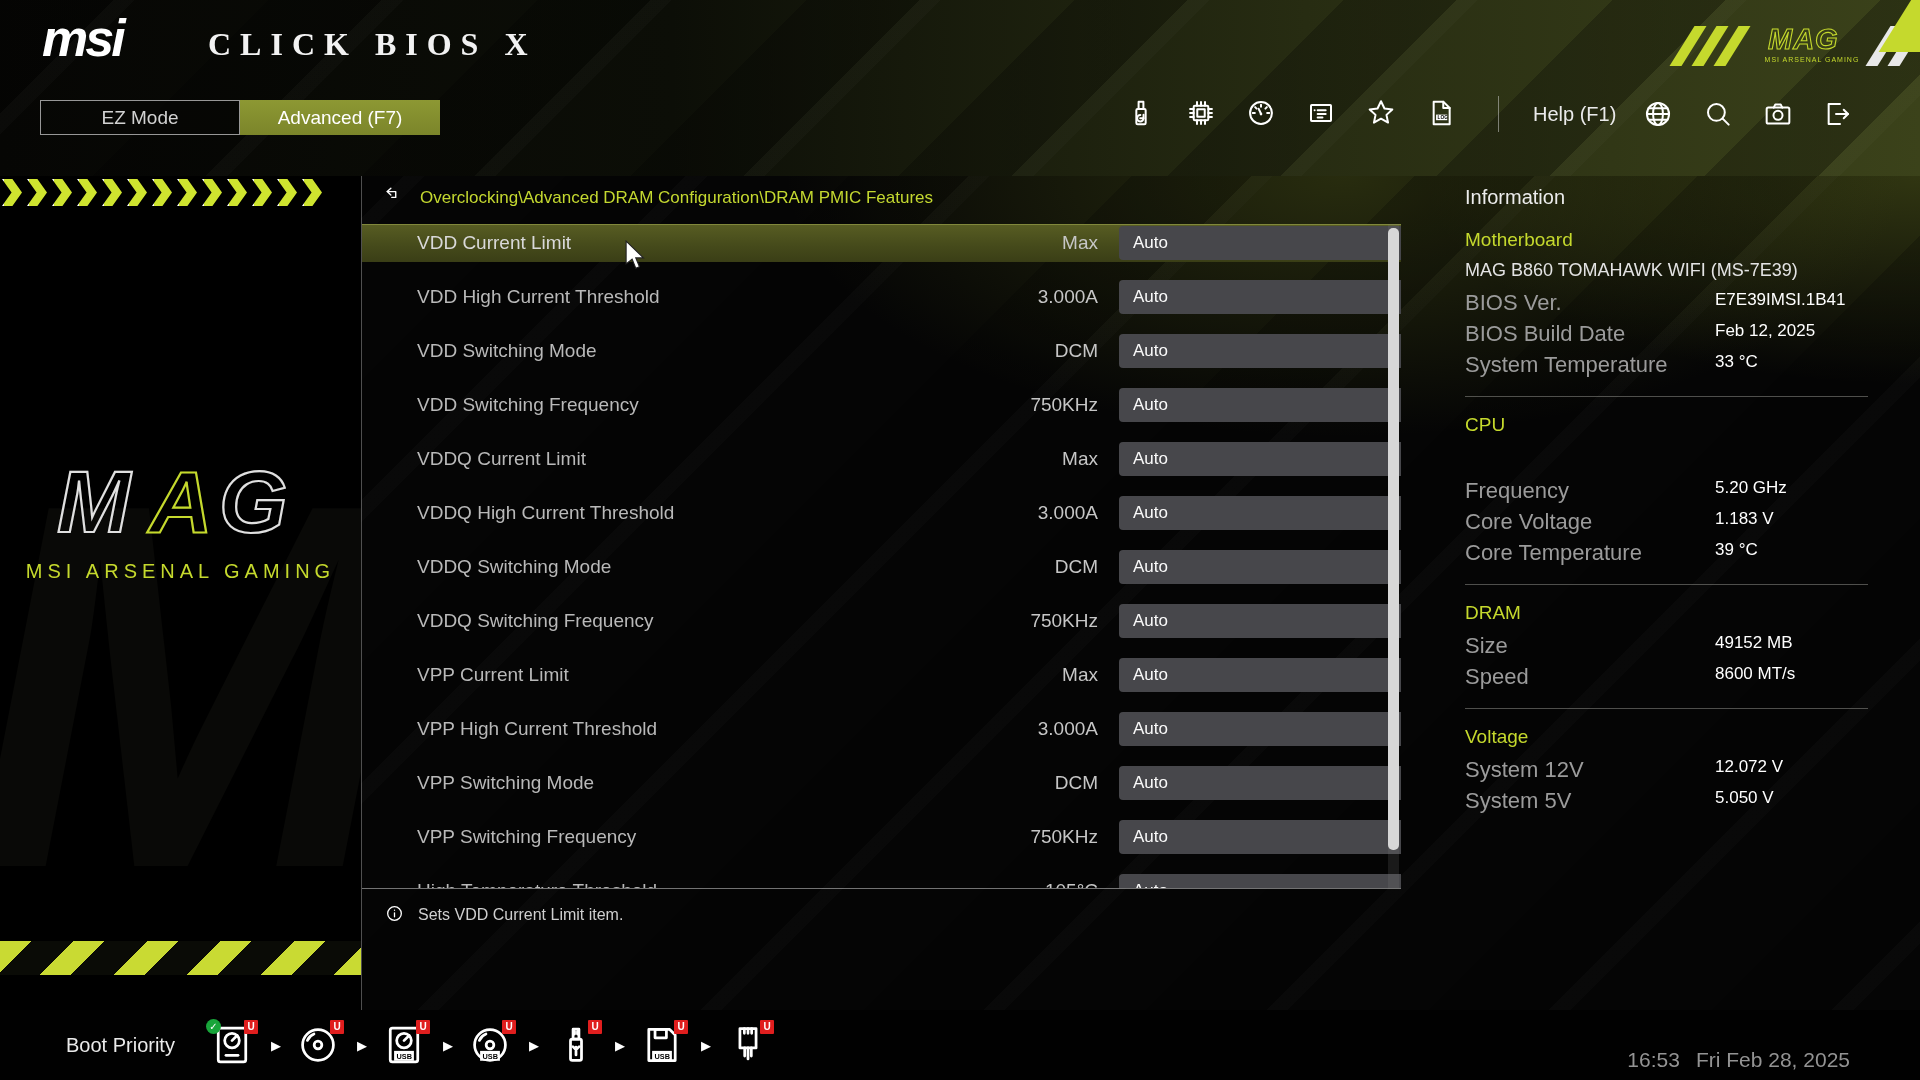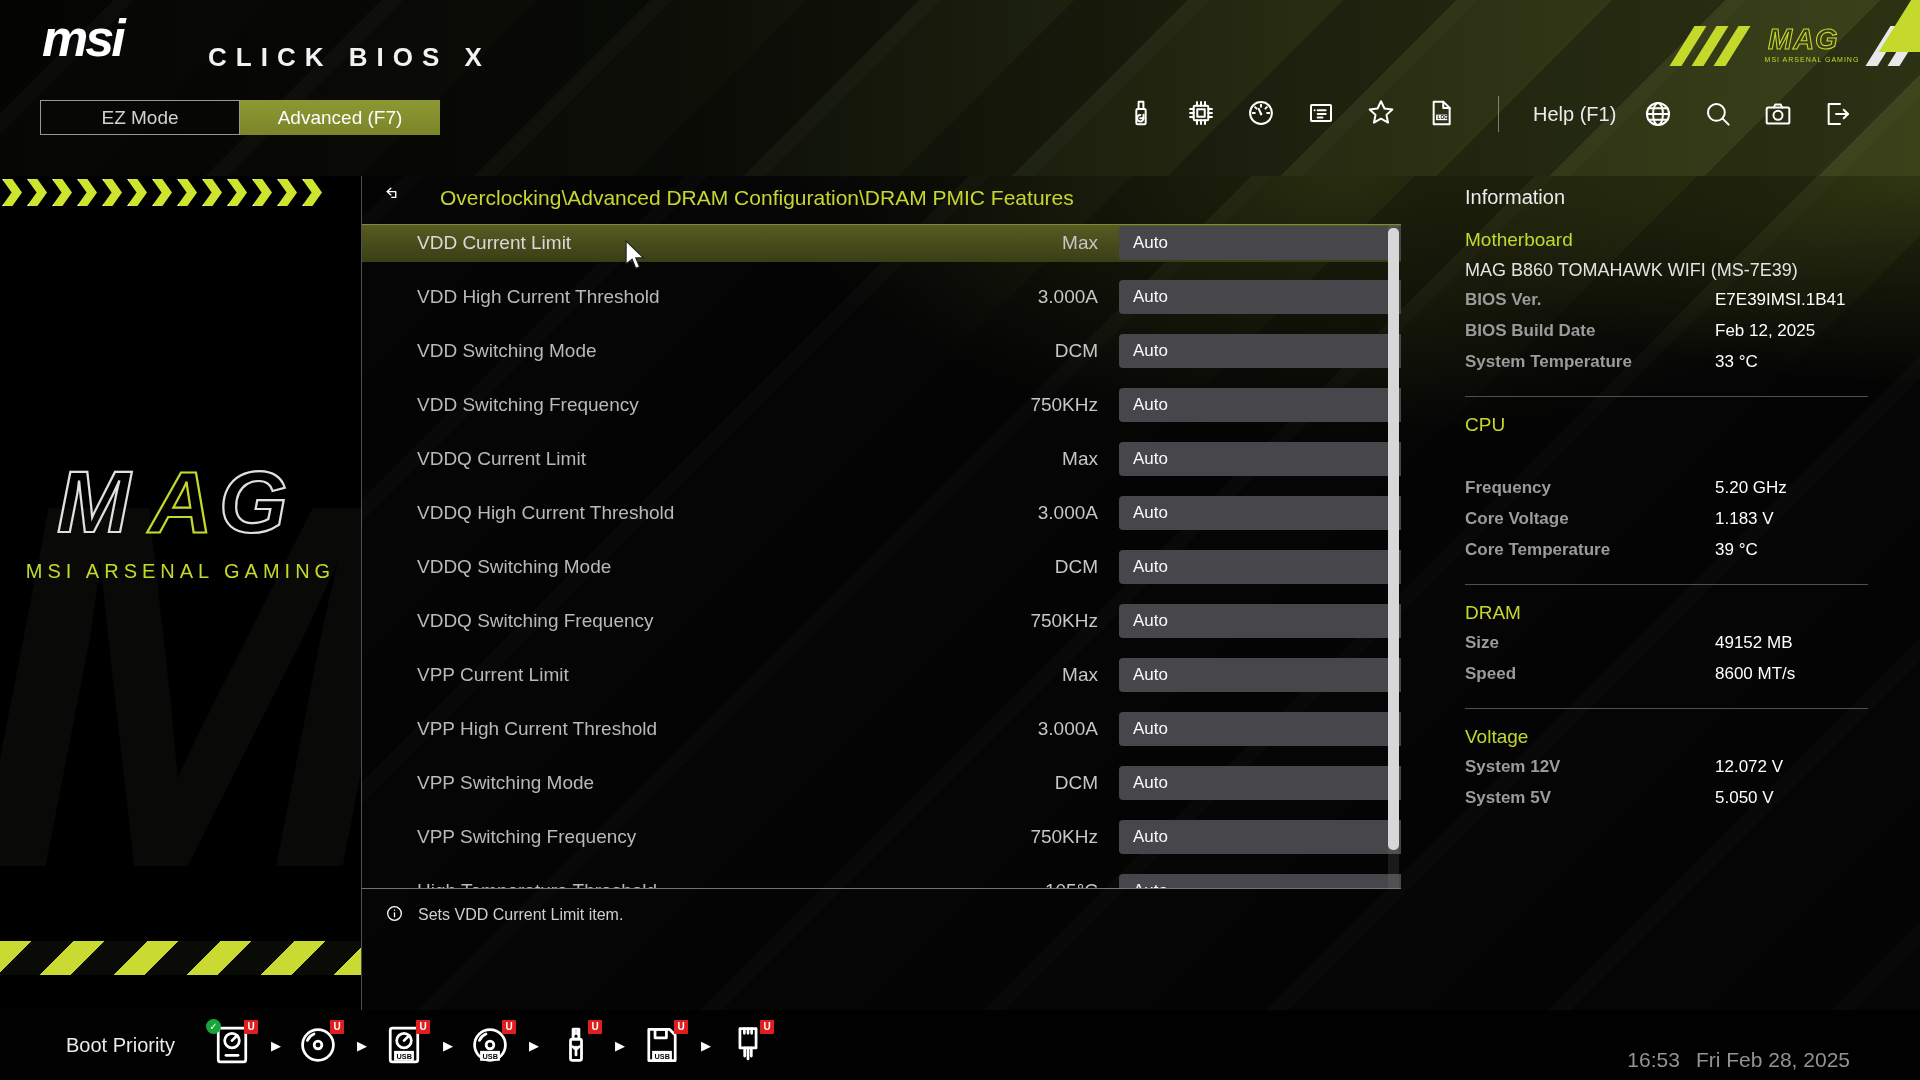--- a/index.html
+++ b/index.html
@@ -7,22 +7,22 @@
         font-family:"Liberation Sans",sans-serif;-webkit-font-smoothing:antialiased;}
   .page *{box-sizing:border-box;}
 
   
   .header{position:absolute;left:0;top:0;width:1920px;height:176px;
     background:linear-gradient(90deg,#060604 0%,#0c0e07 35%,#272c12 68%,#3b421a 100%);}
   .header .tex{position:absolute;inset:0;pointer-events:none;
     background:repeating-linear-gradient(135deg,rgba(0,0,0,.25) 0 80px,rgba(255,255,255,.02) 80px 95px,rgba(0,0,0,0) 95px 190px);}
   .msi-logo{position:absolute;left:42px;top:8px;font-size:52px;font-weight:900;font-style:italic;
     color:#fff;letter-spacing:-3px;}
-  .product-name{position:absolute;left:208px;top:42px;font-size:26px;font-weight:700;
-    color:#f2f2f2;letter-spacing:9px;}
+  .product-name{position:absolute;left:208px;top:26px;font-size:32px;font-weight:700;
+    color:#f2f2f2;letter-spacing:9px;font-family:Liberation Serif, serif;}
   .tabs{position:absolute;left:40px;top:100px;display:flex;}
   .tab{width:200px;height:35px;display:flex;align-items:center;justify-content:center;
     font-size:19px;cursor:pointer;}
   .tab-ez{background:rgba(8,8,6,.55);border:1px solid rgba(200,200,200,.75);color:#d2d2d2;}
   .tab-adv{background:linear-gradient(180deg,#8d9833,#7b852a);color:#fff;}
   .toolbar{position:absolute;left:1125px;top:96px;display:flex;align-items:center;gap:26px;}
   .tb-btn{background:none;border:none;padding:0;width:34px;height:34px;cursor:pointer;}
   .tb-btn svg{width:32px;height:32px;display:block;}
   .toolbar-right{position:absolute;left:1498px;top:96px;display:flex;align-items:center;justify-content:flex-end;}
   .tb-sep{width:1px;height:36px;background:rgba(200,200,200,.55);margin-right:34px;}
@@ -56,21 +56,21 @@
   .mag-logo-wrap{position:absolute;left:0;top:278px;width:361px;text-align:center;}
   .mag-tagline{margin-top:6px;font-size:20px;letter-spacing:5px;color:#c5d92d;font-weight:500;}
   .hazard{position:absolute;left:0;top:765px;width:361px;height:34px;
     background:repeating-linear-gradient(135deg,#c9da33 0 22px,#0a0b06 22px 52px);}
 
   
   .main-panel{position:absolute;left:361px;top:0;width:1039px;height:834px;
     border-left:1px solid rgba(255,255,255,.3);}
   .breadcrumb-row{position:absolute;left:0;top:6px;height:32px;display:flex;align-items:center;gap:14px;padding-left:22px;}
   .breadcrumb-row svg{width:22px;height:22px;}
-  .breadcrumb-text{font-size:21px;color:#c4d830;margin-left:20px;}
+  .breadcrumb-text{font-size:17px;color:#c4d830;}
   .rows-viewport{position:absolute;left:0;top:40px;width:1039px;height:672px;overflow:hidden;}
   .setting-row{position:absolute;left:0;width:1141px;height:38px;text-decoration:underline;}
   .setting-row.highlighted{background:linear-gradient(180deg,#585d23 0%,#464b1b 55%,#3a3e16 100%);
     box-shadow:inset 0 1px rgba(225,235,120,.3);}
   .s-label{position:absolute;left:55px;top:8px;font-size:19px;color:#b9b9b9;}
   .highlighted .s-label{color:#d9d9d9;}
   .s-value{position:absolute;right:405px;top:8px;font-size:19px;color:#c6c6c6;}
   .s-dropdown{position:absolute;right:57px;top:2px;width:327px;height:34px;background:#47474b;
     border-radius:4px;cursor:pointer;}
   .s-dd-text{position:absolute;left:14px;top:7px;font-size:17px;color:#fafafa;}
@@ -83,21 +83,21 @@
   .help-row svg{width:21px;height:21px;}
   .help-text{font-size:16px;color:#cfcfcf;}
 
   
   .info-panel{position:absolute;left:1425px;top:0;width:495px;height:834px;padding:8px 49px 0 40px;}
   .info-title{font-size:20px;color:#ececec;margin:2px 0 20px 0;}
   .info-heading{font-size:19px;color:#c5d92d;margin-bottom:9px;}
   .info-fullline{font-size:18px;color:#e3e3e3;margin-bottom:9px;}
   .info-section.gap .info-rows{margin-top:42px;}
   .info-row{position:relative;height:31px;}
-  .i-label{font-size:17px;color:#9b9b9b;font-weight:bold;}
+  .i-label{font-size:22px;color:#9b9b9b;}
   .i-value{position:absolute;left:250px;top:0;font-size:17px;color:#fff;}
   .info-divider{border-top:1px solid rgba(170,170,165,.45);margin:13px 0 17px 0;width:403px;}
 
   
   .footer{position:absolute;left:0;top:1010px;width:1920px;height:70px;background:#010101;}
   .boot-label{position:absolute;left:66px;top:24px;font-size:20px;color:#eaeaea;}
   .boot-row{position:absolute;left:210px;top:12px;display:flex;align-items:center;gap:15px;}
   .boot-device{position:relative;width:46px;height:46px;}
   .boot-device svg{width:44px;height:44px;display:block;margin-top:1px;}
   .badge-u{position:absolute;right:-2px;top:-2px;width:14px;height:14px;background:#e01e1e;

